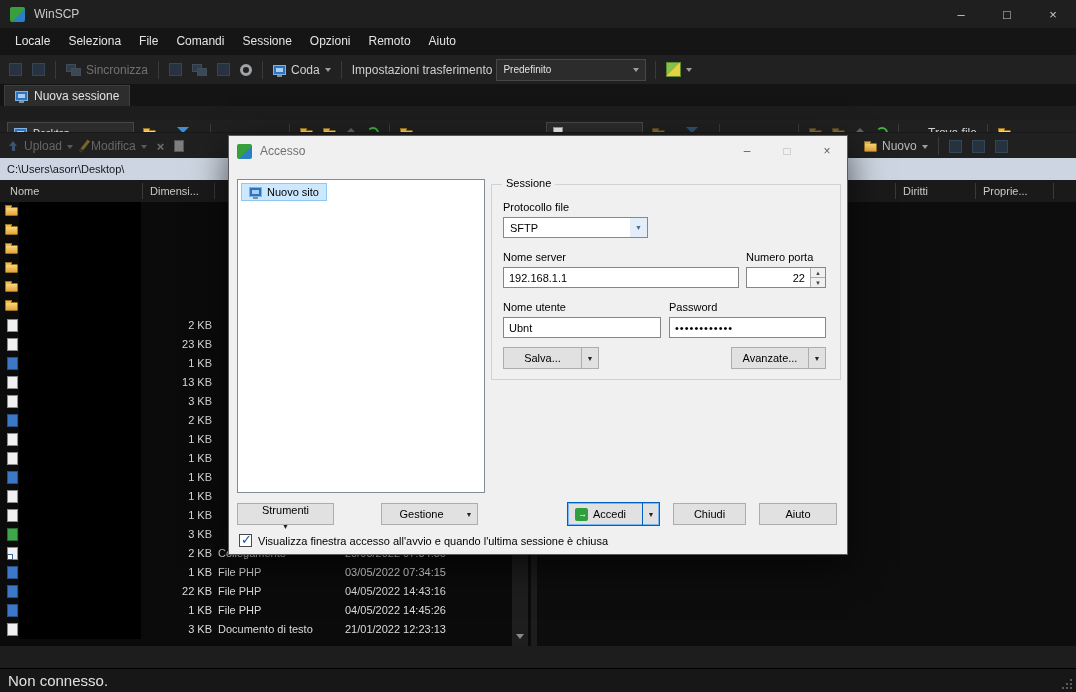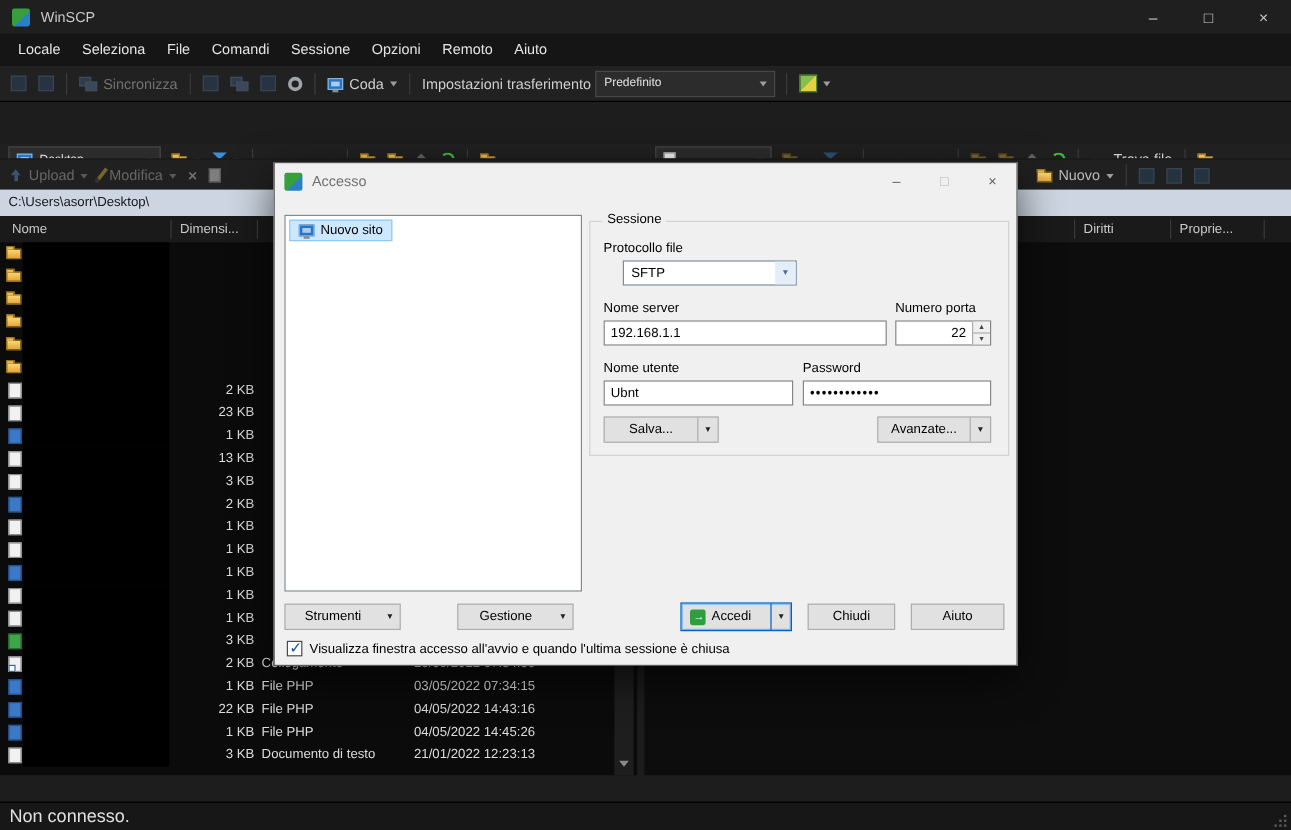--- a/index.html
+++ b/index.html
@@ -198,20 +198,26 @@
       <span>Predefinito</span>
       <span class="drop"></span>
     </span>
     <span class="vsep"></span>
     <span class="tbtn">
       <span class="ic-colorful"></span>
       <span class="drop"></span>
     </span>
   </div>
 
+  <div class="tabrow">
+    <span class="tab">
+      <span class="ic-monitor"></span>
+      <span>Nuova sessione</span>
+    </span>
+  </div>
 
   <div class="prow prow1">
     <div class="pleft">
       <span class="dkcombo" style="width:127px;">
         <span class="ic-monitor" style="margin-right:6px;"></span>
         <span>Desktop</span>
         <span class="drop"></span>
       </span>
       <span class="tbtn">
           <span class="ic-folder"></span>
@@ -551,21 +557,21 @@
         <span class="ic-monitor"></span>
         <span>Nuovo sito</span>
       </span>
     </div>
 
     <div class="groupbox">
       <span class="group-label">Sessione</span>
     </div>
 
     <span class="dlabel" style="left:274px;top:65px;">Protocollo file</span>
-    <span class="dcombo" style="left:290px;top:81px;width:145px;">
+    <span class="dcombo" style="left:274px;top:81px;width:145px;">
       <span class="ctext">SFTP</span>
       <span class="carea">▼</span>
     </span>
 
     <span class="dlabel" style="left:274px;top:115px;">Nome server</span>
     <span class="dlabel" style="left:517px;top:115px;">Numero porta</span>
     <input class="tin" style="left: 274px; top: 131px; width: 236px;" value="192.168.1.1">
     <input class="tin" style="left: 517px; top: 131px; width: 80px; text-align: right; padding-right: 20px;" value="22">
     <span class="spinbtns" style="left:581px;top:132px;">
       <span class="spinbtn">▲</span>
@@ -579,21 +585,21 @@
 
     <span class="btn split" style="left:274px;top:211px;width:96px;">
       <span class="blabel">Salva...</span>
       <span class="barrow">▼</span>
     </span>
     <span class="btn split" style="left:502px;top:211px;width:95px;">
       <span class="blabel">Avanzate...</span>
       <span class="barrow">▼</span>
     </span>
 
-    <span class="btn" style="left:8px;top:367px;width:97px;">
+    <span class="btn" style="left:8px;top:367px;width:97px;flex-direction:column;">
       <span class="blabel">Strumenti</span>
       <span class="barrow">▼</span>
     </span>
     <span class="btn" style="left:152px;top:367px;width:97px;">
       <span class="blabel">Gestione</span>
       <span class="barrow">▼</span>
     </span>
     <span class="btn accedi" style="left:338px;top:366px;width:93px;height:24px;">
       <span class="login-ic"></span>
       <span class="blabel" style="text-align:left;">Accedi</span>

